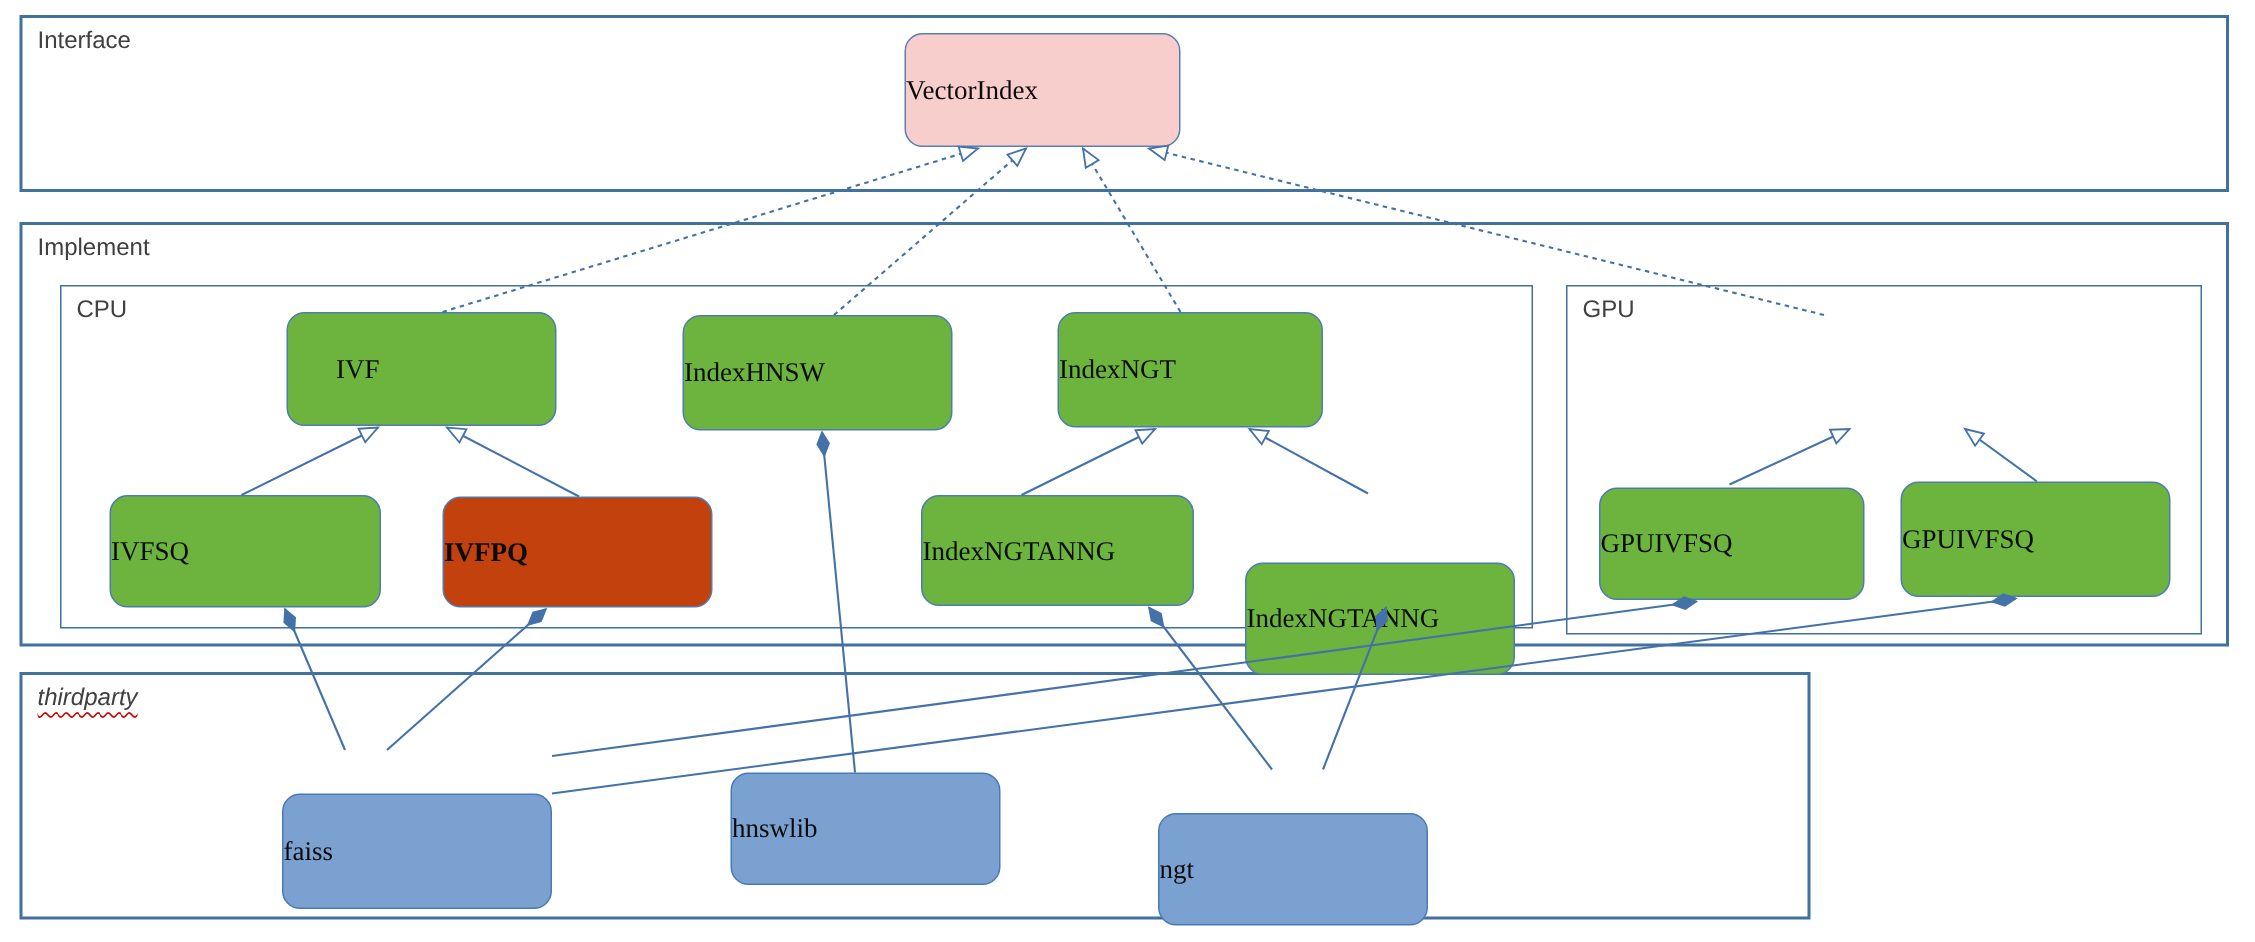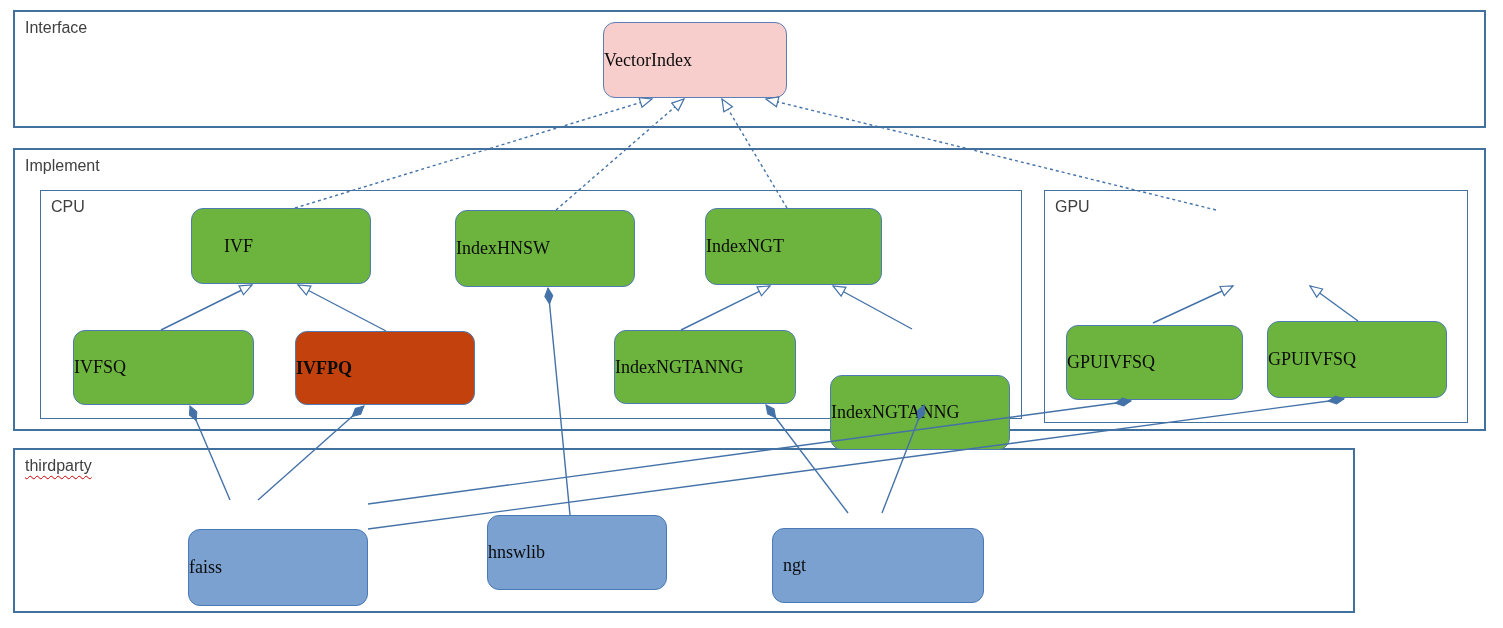--- a/index.html
+++ b/index.html
@@ -91,21 +91,21 @@
     </div>
     <div class="container-box" style="left: 13px; top: 148px; width: 1473px; height: 283px; border: 2px solid rgb(65, 113, 156);">
       <span class="container-label">Implement</span>
     </div>
     <div class="container-box" style="left: 40px; top: 190px; width: 982px; height: 229px; border: 1.5px solid rgb(65, 113, 156);">
       <span class="container-label">CPU</span>
     </div>
     <div class="container-box" style="left: 1044px; top: 190px; width: 424px; height: 233px; border: 1.5px solid rgb(65, 113, 156); padding-left: 17px;">
       <span class="container-label">GPU</span>
     </div>
-    <div class="container-box" style="left: 13px; top: 448px; width: 1342px; height: 165px; border: 2px solid rgb(65, 113, 156);">
+    <div class="container-box" style="left: 13px; top: 448px; width: 1194px; height: 165px; border: 2px solid rgb(65, 113, 156); font-style: italic;">
       <span class="container-label misspelled">thirdparty</span>
     </div>
     <div class="node" style="left: 603px; top: 22px; width: 184px; height: 76px; background: rgb(248, 206, 204); border: 1.5px solid rgb(91, 126, 181);">
       <span>VectorIndex</span>
     </div>
     <div class="node" style="left: 191px; top: 208px; width: 180px; height: 76px; background: rgb(108, 180, 61); border: 1.5px solid rgb(78, 124, 178); padding-left: 32px;">
       <span>IVF</span>
     </div>
     <div class="node" style="left: 455px; top: 210px; width: 180px; height: 77px; background: rgb(108, 180, 61); border: 1.5px solid rgb(78, 124, 178);">
       <span>IndexHNSW</span>
@@ -130,16 +130,16 @@
     </div>
     <div class="node" style="left: 1267px; top: 321px; width: 180px; height: 77px; background: rgb(108, 180, 61); border: 1.5px solid rgb(78, 124, 178);">
       <span>GPUIVFSQ</span>
     </div>
     <div class="node" style="left: 188px; top: 500px; width: 180px; height: 77px; background: rgb(123, 161, 208); border: 1.5px solid rgb(74, 122, 181); margin-top: 29px;">
       <span>faiss</span>
     </div>
     <div class="node" style="left: 487px; top: 515px; width: 180px; height: 75px; background: rgb(123, 161, 208); border: 1.5px solid rgb(74, 122, 181);">
       <span>hnswlib</span>
     </div>
-    <div class="node" style="left: 772px; top: 528px; width: 212px; height: 75px; background: rgb(123, 161, 208); border: 1.5px solid rgb(74, 122, 181); padding-left: 10px;">
+    <div class="node" style="left: 772px; top: 542px; width: 180px; height: 75px; background: rgb(123, 161, 208); border: 1.5px solid rgb(74, 122, 181);">
       <span>ngt</span>
     </div>
   </div>
 
 </body></html>

